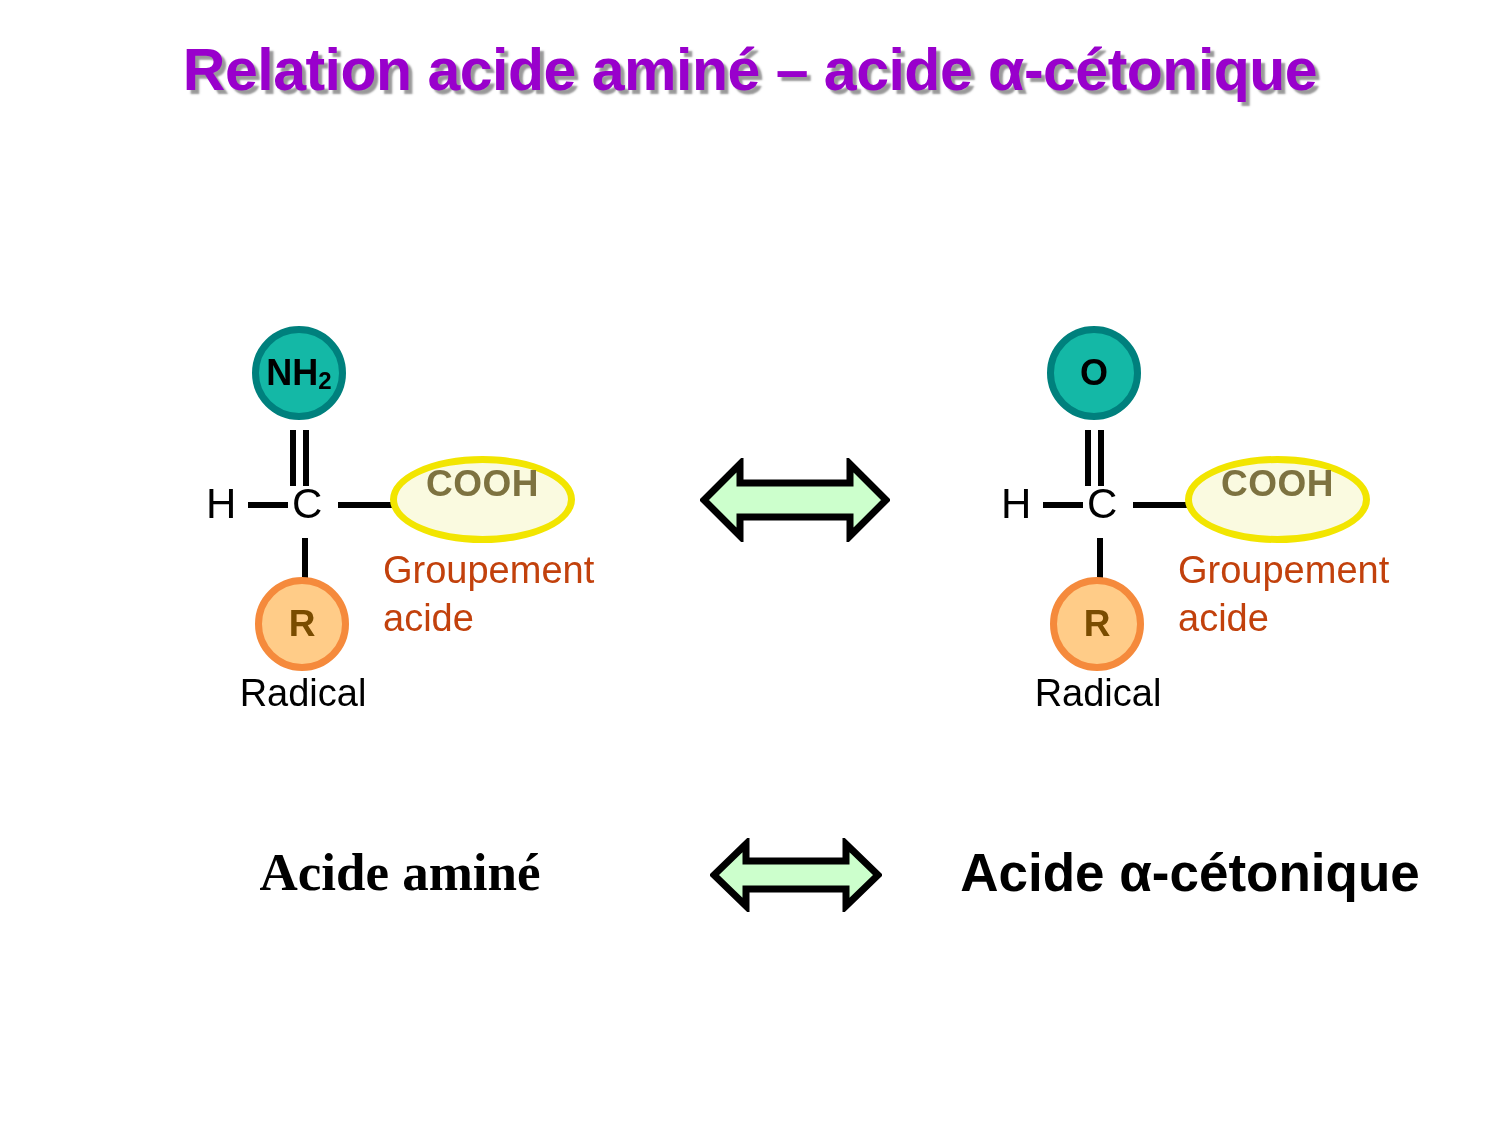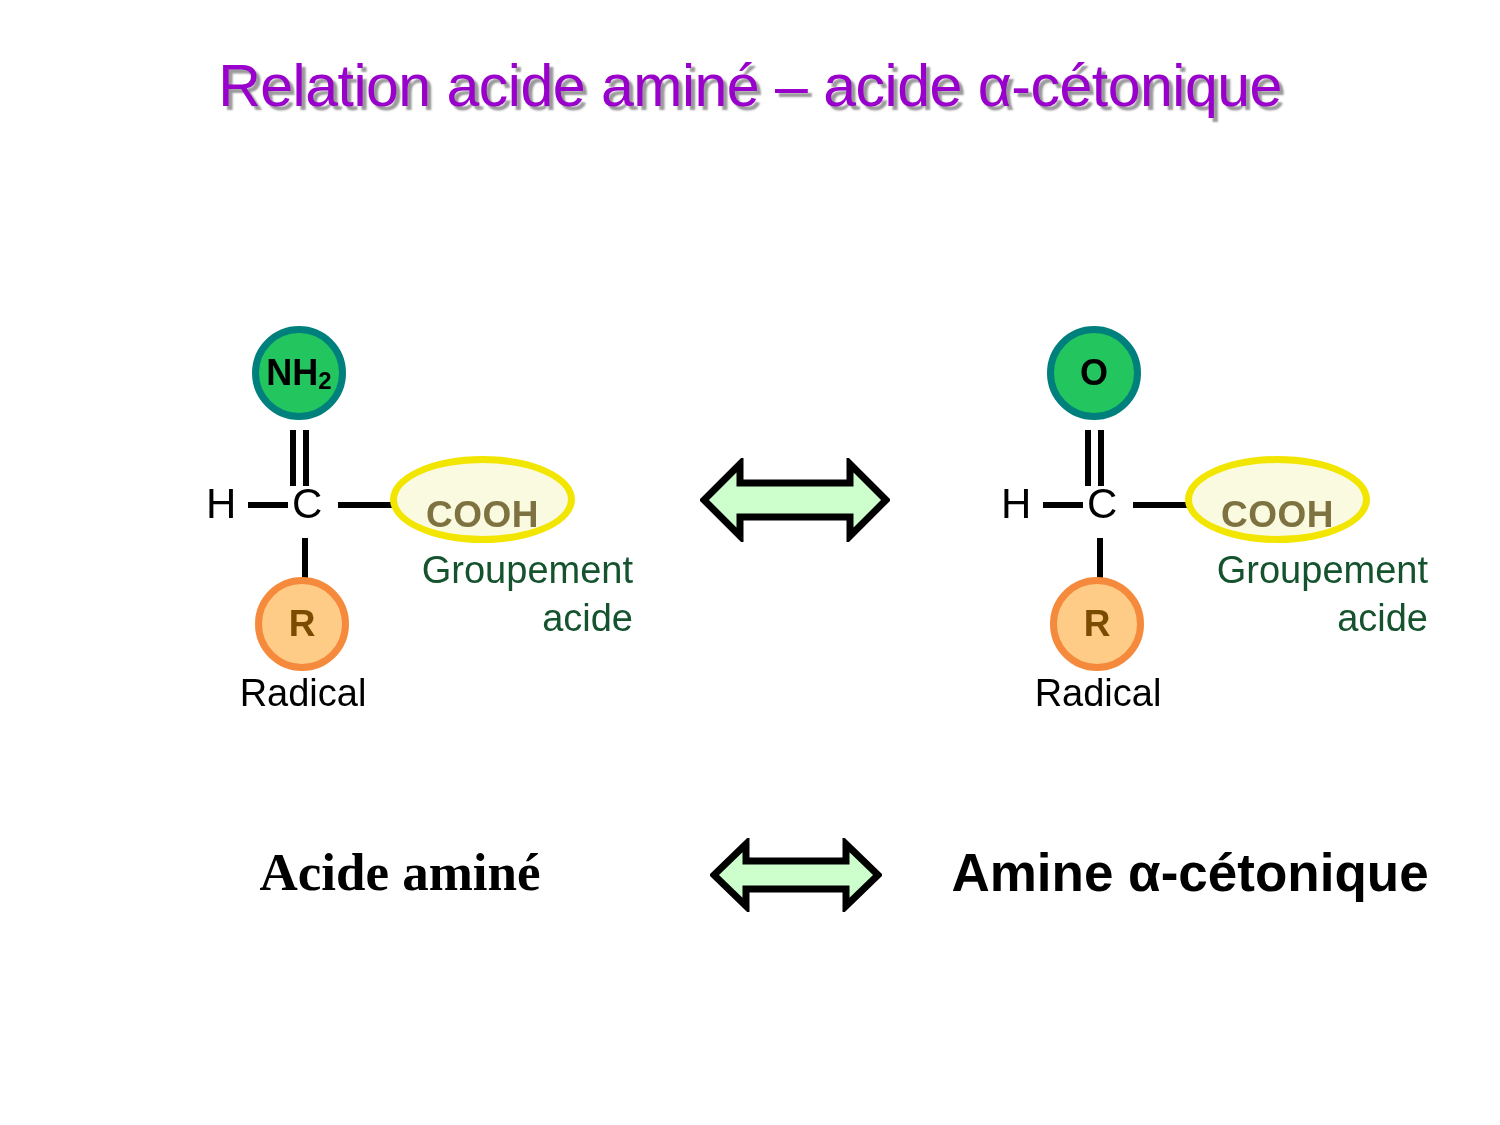--- a/index.html
+++ b/index.html
@@ -13,25 +13,25 @@
     position: relative;
     overflow: hidden;
     font-family: "Liberation Sans", sans-serif;
     color: #000000;
   }
 
   
   #slide-title {
     position: absolute;
     left: 0;
-    top: 52px;
+    top: 36px;
     width: 1500px;
     text-align: center;
     font-size: 59px;
-    font-weight: normal;
+    font-weight: bold;
     letter-spacing: -0.5px;
     color: #9900CC;
     text-shadow: 4px 4px 2px rgba(90,90,90,0.62);
     white-space: nowrap;
   }
 
   
   .molecule {
     position: absolute;
     top: 250px;
@@ -56,21 +56,21 @@
 
   
   .circle-teal {
     position: absolute;
     left: 62px;
     top: 76px;
     width: 94px;
     height: 94px;
     border: 7px solid #00807D;
     border-radius: 50%;
-    background: #22c55e;
+    background: #14b8a6;
     box-sizing: border-box;
     display: flex;
     align-items: center;
     justify-content: center;
     font-size: 36px;
     font-weight: bold;
     color: #000000;
     line-height: 1;
   }
   .circle-teal .sub {
@@ -145,38 +145,38 @@
     position: absolute;
     left: 200px;
     top: 206px;
     width: 185px;
     height: 87px;
     border: 7px solid #F2E500;
     border-radius: 50%;
     background: #FAFAE0;
     box-sizing: border-box;
     display: flex;
-    align-items: flex-end;
+    align-items: flex-start;
     justify-content: center;
     font-size: 37px;
     font-weight: bold;
     color: #7D7240;
     letter-spacing: 0.5px;
   }
 
   
   .caption-acid {
     position: absolute;
     left: 193px;
     top: 296px;
     width: 250px;
-    text-align: right;
+    text-align: left;
     font-size: 38px;
     line-height: 48px;
-    color: #14532d;
+    color: #c2410c;
   }
 
   
   .single-bond {
     position: absolute;
     left: 112px;
     top: 288px;
     width: 0;
     height: 46px;
     border-left: 6px solid #000000;
@@ -338,13 +338,13 @@
 </div>
 
 <div class="arrow" id="arrow-bottom">
   <svg viewBox="0 0 172 74" width="172" height="74" preserveAspectRatio="none">
     <polygon points="4,37 36,6 36,23 136,23 136,6 168,37 136,68 136,51 36,51 36,68" fill="#CCFFCC" stroke="#000000" stroke-width="7" stroke-linejoin="miter"></polygon>
   </svg>
 </div>
 
 <div class="bottom-caption" id="caption-amino-acid">Acide aminé</div>
 
-<div class="bottom-caption" id="caption-keto-acid">Amine α-cétonique</div>
+<div class="bottom-caption" id="caption-keto-acid">Acide α-cétonique</div>
 
 </body></html>

